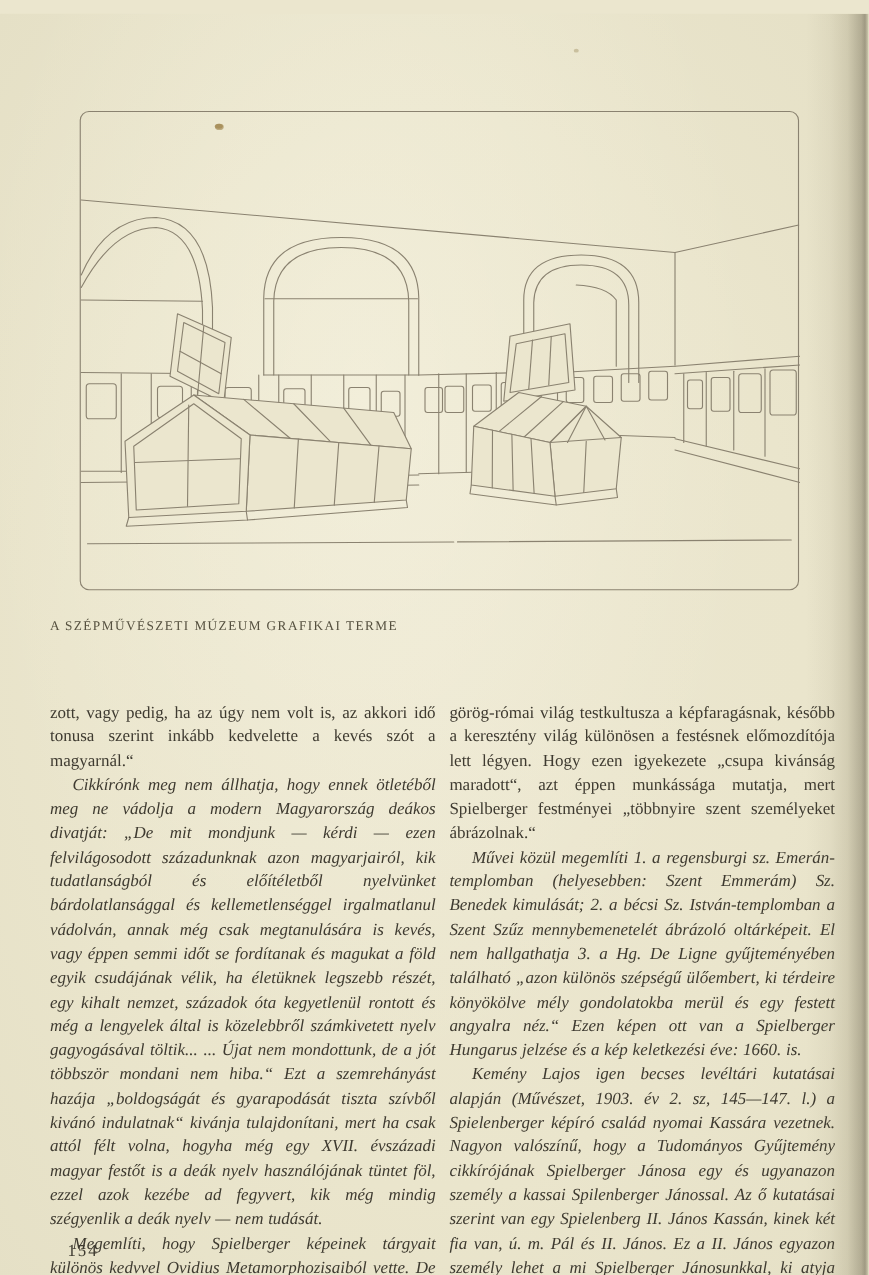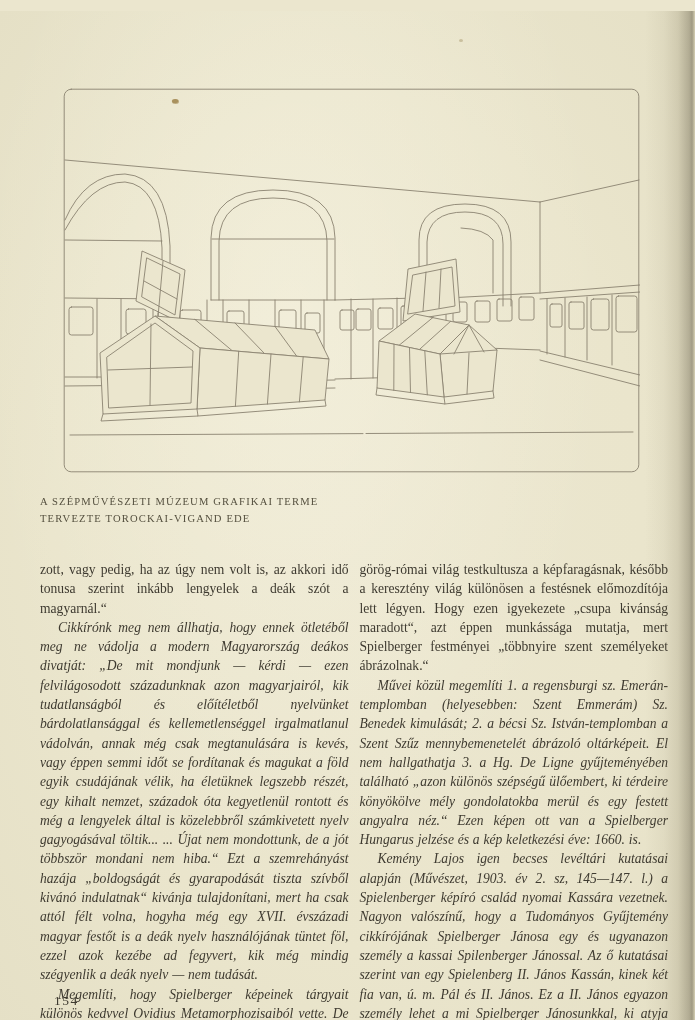--- a/index.html
+++ b/index.html
@@ -215,26 +215,25 @@
         <ellipse cx="112" cy="13" rx="3.2" ry="2" fill="rgba(150,118,58,.5)" stroke="none"></ellipse>
       </g>
     </svg>
   </figure>
 
   <div class="speck-a"></div>
   <div class="speck-b"></div>
 
   <div class="caption">
     <div>A SZÉPMŰVÉSZETI MÚZEUM GRAFIKAI TERME</div>
-    <div>TERVEZTE TOROCKAI-VIGAND EDE</div>
   </div>
 
   <div class="columns">
     <div class="col">
-      <p class="noindent">zott, vagy pedig, ha az úgy nem volt is, az akkori idő tonusa szerint inkább lengyelek a deák szót a magyarnál.“</p>
+      <p class="noindent">zott, vagy pedig, ha az úgy nem volt is, az akkori idő tonusa szerint inkább kedvelette a kevés szót a magyarnál.“</p>
       <p class="indent">Cikkírónk meg nem állhatja, hogy ennek ötletéből meg ne vádolja a modern Magyarország deákos divatját: „De mit mondjunk — kérdi — ezen felvilágosodott századunknak azon magyarjairól, kik tudatlanságból és előítéletből nyelvünket bárdolatlansággal és kellemetlenséggel irgalmatlanul vádolván, annak még csak megtanulására is kevés, vagy éppen semmi időt se fordítanak és magukat a föld egyik csudájának vélik, ha életüknek legszebb részét, egy kihalt nemzet, századok óta kegyetlenül rontott és még a lengyelek által is közelebbről számkivetett nyelv gagyogásával töltik... ... Újat nem mondottunk, de a jót többször mondani nem hiba.“ Ezt a szemrehányást hazája „boldogságát és gyarapodását tiszta szívből kivánó indulatnak“ kivánja tulajdonítani, mert ha csak attól félt volna, hogyha még egy XVII. évszázadi magyar festőt is a deák nyelv használójának tüntet föl, ezzel azok kezébe ad fegyvert, kik még mindig szégyenlik a deák nyelv — nem tudását.</p>
       <p class="indent">Megemlíti, hogy Spielberger képeinek tárgyait különös kedvvel Ovidius Metamorphozisaiból vette. De festett szent képeket is. Ezzel szerinte Spielberger megkivánta czáfolni azt a felfogást, hogy a</p>
     </div>
     <div class="col">
       <p class="noindent">görög-római világ testkultusza a képfaragásnak, később a keresztény világ különösen a festésnek előmozdítója lett légyen. Hogy ezen igyekezete „csupa kivánság maradott“, azt éppen munkássága mutatja, mert Spielberger festményei „többnyire szent személyeket ábrázolnak.“</p>
       <p class="indent">Művei közül megemlíti 1. a regensburgi sz. Emerán-templomban (helyesebben: Szent Emmerám) Sz. Benedek kimulását; 2. a bécsi Sz. István-templomban a Szent Szűz mennybemenetelét ábrázoló oltárképeit. El nem hallgathatja 3. a Hg. De Ligne gyűjteményében található „azon különös szépségű ülőembert, ki térdeire könyökölve mély gondolatokba merül és egy festett angyalra néz.“ Ezen képen ott van a Spielberger Hungarus jelzése és a kép keletkezési éve: 1660. is.</p>
       <p class="indent">Kemény Lajos igen becses levéltári kutatásai alapján (Művészet, 1903. év 2. sz, 145—147. l.) a Spielenberger képíró család nyomai Kassára vezetnek. Nagyon valószínű, hogy a Tudományos Gyűjtemény cikkírójának Spielberger Jánosa egy és ugyanazon személy a kassai Spilenberger Jánossal. Az ő kutatásai szerint van egy Spielenberg II. János Kassán, kinek két fia van, ú. m. Pál és II. János. Ez a II. János egyazon személy lehet a mi Spielberger Jánosunkkal, ki atyja halála éveiben: 1652-ben külföldön jár mint 23—24 éves</p>
     </div>
   </div>
 

